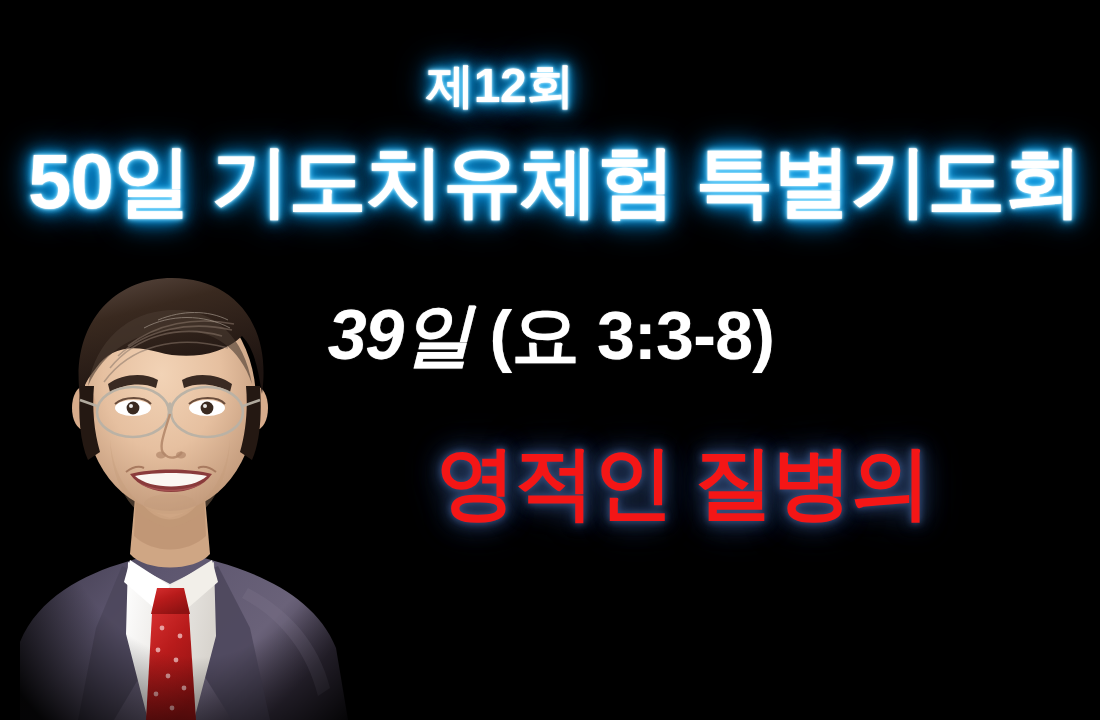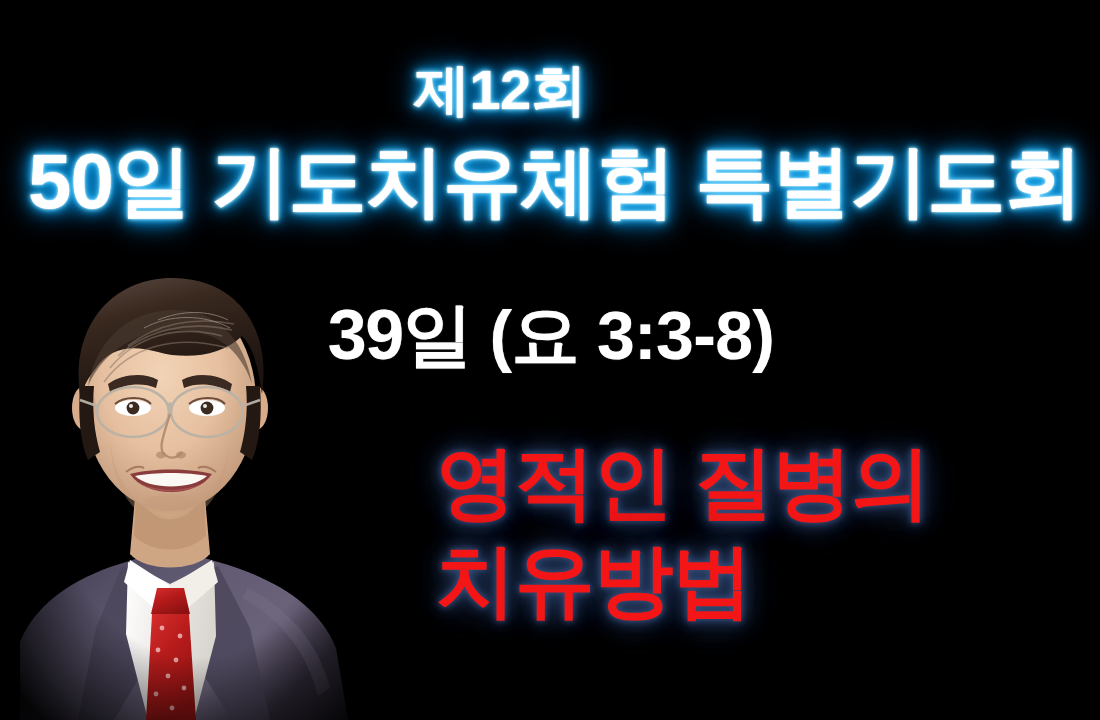--- a/index.html
+++ b/index.html
@@ -52,21 +52,21 @@
       0 0 34px #0477c0;
     white-space: nowrap;
   }
 
   .line-ep {
     position: absolute;
     left: 0;
     top: 62px;
     width: 1000px;
     text-align: center;
-    font-size: 56px;
+    font-size: 48px;
     line-height: 1;
   }
 
   .line-title {
     position: absolute;
     left: 0;
     top: 142px;
     width: 1076px;
     text-align: left;
     font-size: 78px;
@@ -78,21 +78,21 @@
     position: absolute;
     left: 0;
     top: 300px;
     width: 1102px;
     text-align: center;
     color: #ffffff;
     font-weight: 700;
     white-space: nowrap;
     text-shadow: 0 0 1px rgba(255,255,255,0.6);
   }
-  .day-big  { font-size: 70px; line-height: 1; letter-spacing: -0.02em; }
+  .day-big  { font-size: 70px; line-height: 1; letter-spacing: -0.02em; font-style: italic; }
   .day-ref  { font-size: 68px; line-height: 1; letter-spacing: -0.01em; }
 
   .red-block {
     position: absolute;
     left: 412px;
     top: 434px;
     width: 520px;
     text-align: left;
   }
   .red-line {
@@ -262,17 +262,16 @@
     <div class="neon line-ep">제12회</div>
 
     <div class="neon line-title">50일 기도치유체험 특별기도회</div>
 
     <div class="line-day">
       <span class="day-big">39일</span><span class="day-big"> </span><span class="day-ref">(요 3:3-8)</span>
     </div>
 
     <div class="red-block">
       <span class="red-line">영적인 질병의</span>
-      <span class="red-line">치유방법</span>
     </div>
 
   </div>
 </div>
 
 </body></html>

